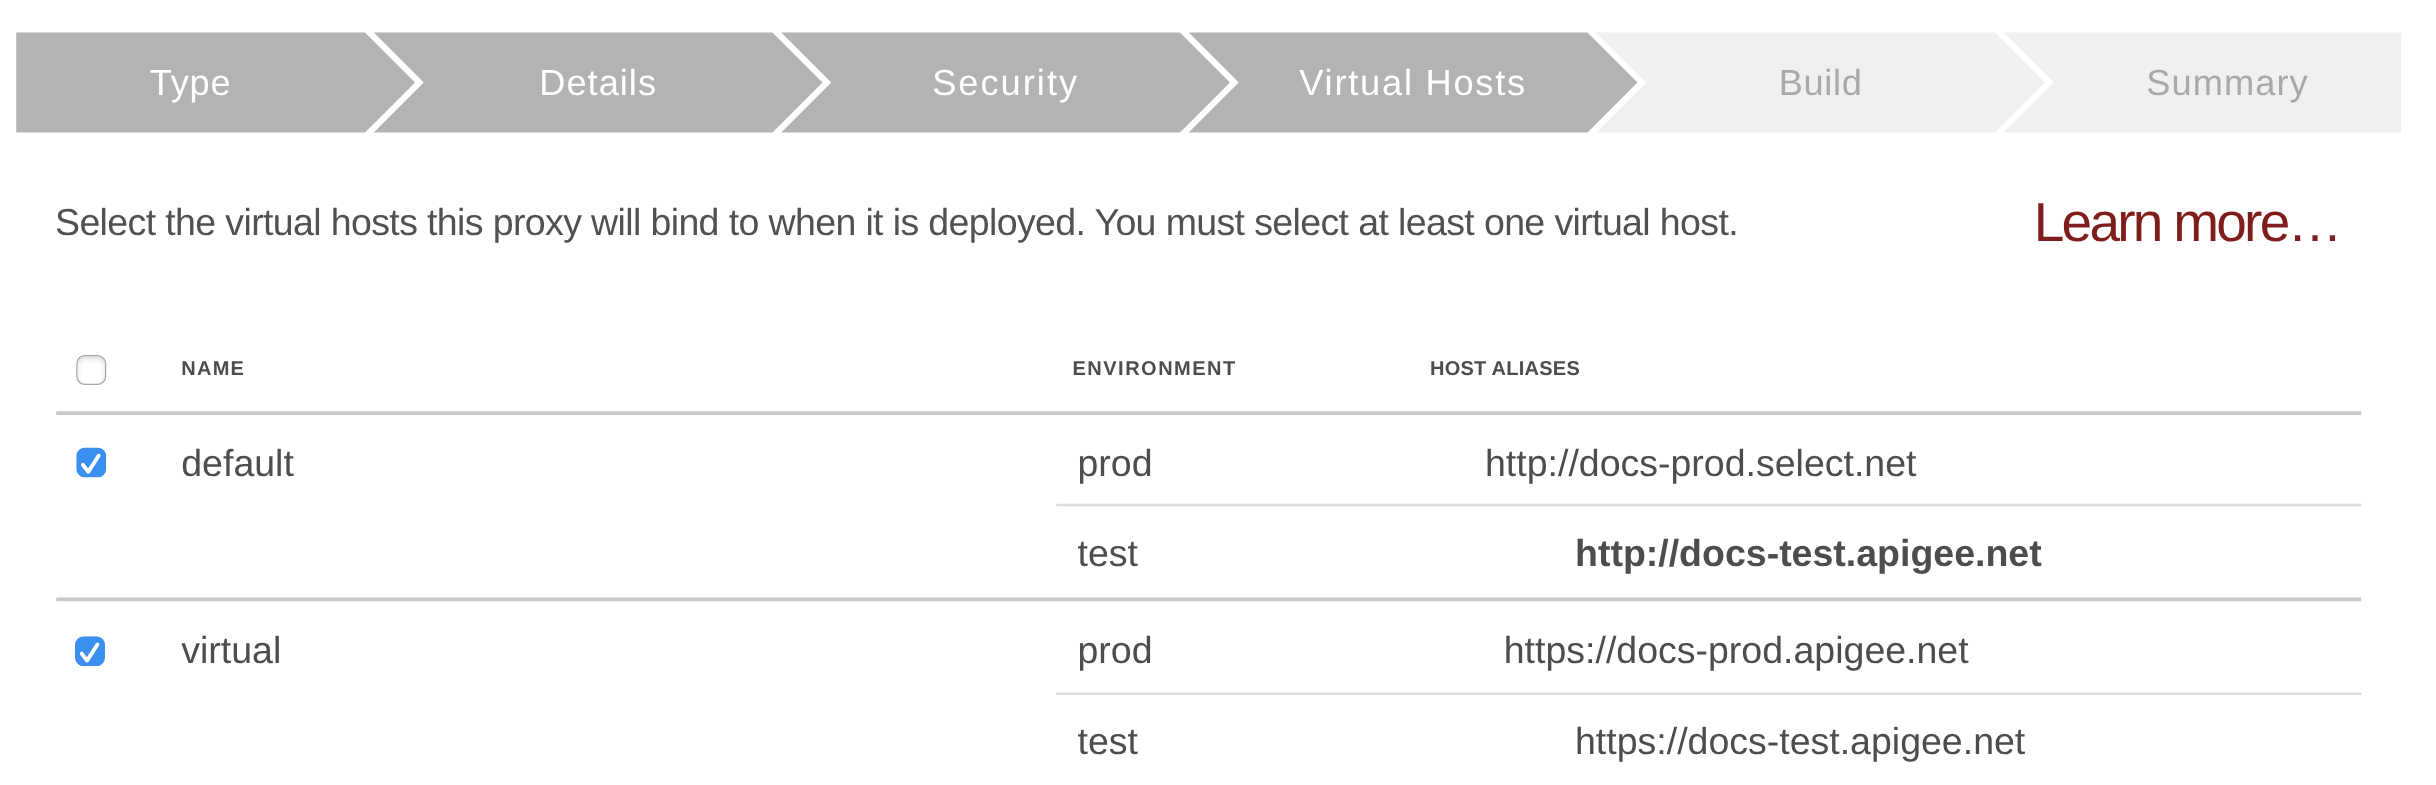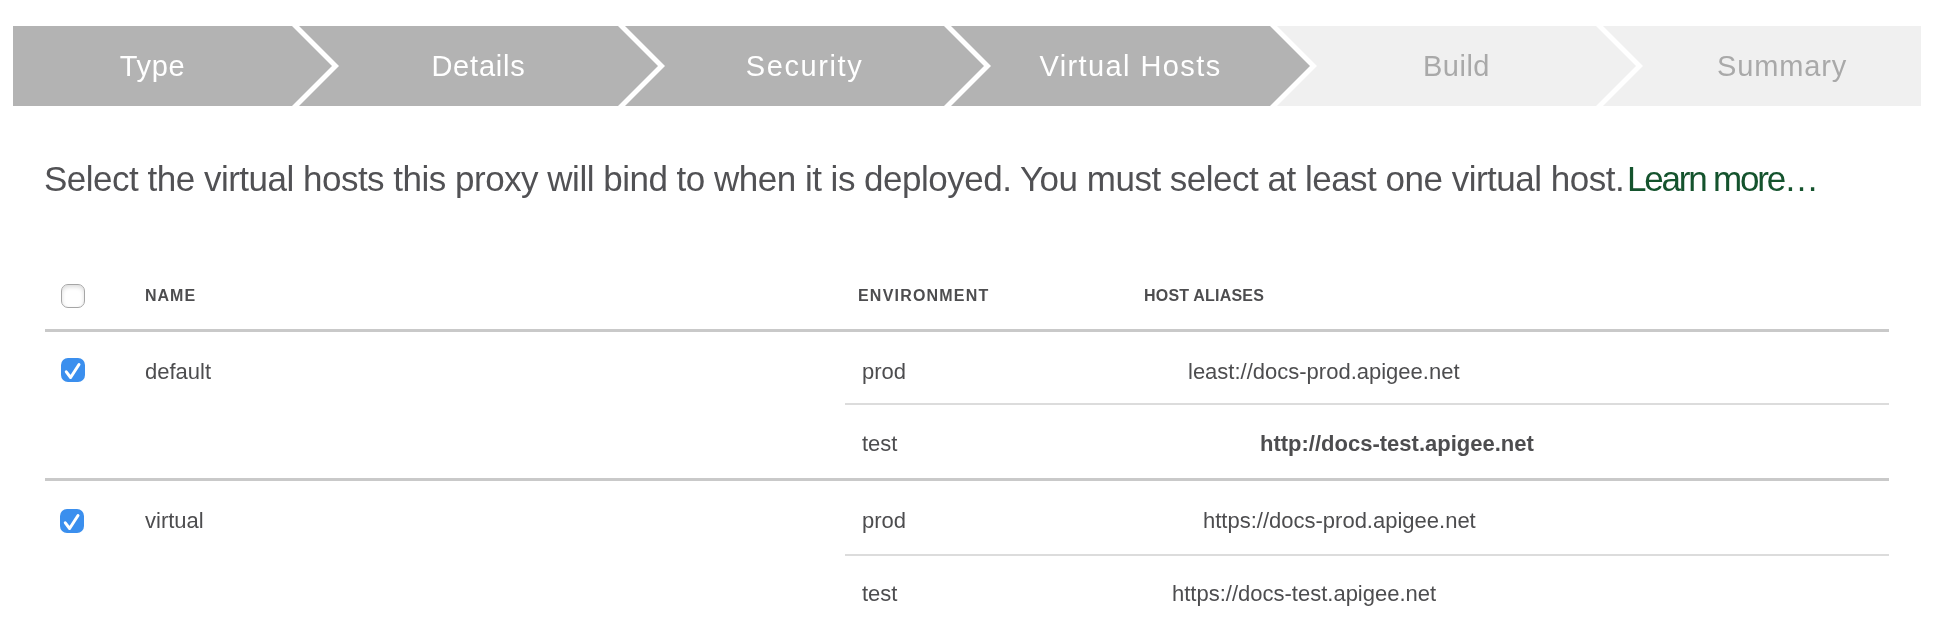--- a/index.html
+++ b/index.html
@@ -1,18 +1,18 @@
 <!DOCTYPE html>
 <html><head>
 <meta charset="utf-8">
 <style>
   html,body{margin:0;padding:0;}
   body{width:1949px;height:628px;background:#ffffff;font-family:"Liberation Sans",sans-serif;position:relative;overflow:hidden;}
   .abs{position:absolute;white-space:nowrap;}
-  .cell{font-size:22px;color:#4d4d4f;line-height:30px;}
+  .cell{font-size:30px;color:#4d4d4f;line-height:30px;}
   .hdr{font-size:16px;font-weight:bold;color:#4d4d4f;letter-spacing:0.8px;line-height:24px;}
   .rule{position:absolute;background:#c9c9c9;}
   .irule{position:absolute;background:#dcdcdc;}
   .cb{position:absolute;width:24px;height:24px;border-radius:7px;box-sizing:border-box;}
   .cb-off{border:1.5px solid #a6a6a6;background:#fff;box-shadow:inset 0 2px 4px rgba(0,0,0,0.14);}
 </style>
 </head>
 <body>
 
 <svg class="abs" style="left:0;top:0;" width="1949" height="132" viewBox="0 0 1949 132">
@@ -27,46 +27,46 @@
   <g font-family="Liberation Sans, sans-serif" font-size="29px" text-anchor="middle">
     <text x="152.5" y="76" letter-spacing="0.6" fill="#ffffff">Type</text>
     <text x="478.5" y="76" letter-spacing="0.8" fill="#ffffff">Details</text>
     <text x="804.5" y="76" letter-spacing="1.6" fill="#ffffff">Security</text>
     <text x="1130.5" y="76" letter-spacing="1.4" fill="#ffffff">Virtual Hosts</text>
     <text x="1456.5" y="76" letter-spacing="0.5" fill="#a9a9a9">Build</text>
     <text x="1782" y="76" letter-spacing="0.85" fill="#a9a9a9">Summary</text>
   </g>
 </svg>
 
-<div class="abs" id="intro" style="left:44px;top:159px;font-size:35px;line-height:40px;letter-spacing:-0.5px;color:#515154;">Select the virtual hosts this proxy will bind to when it is deployed. You must select at least one virtual host.</div>
-<div class="abs" id="learn" style="left:1627px;top:159px;font-size:35px;line-height:40px;letter-spacing:-2.2px;color:#14532d;">Learn more…</div>
+<div class="abs" id="intro" style="left:44px;top:159px;font-size:30px;line-height:40px;letter-spacing:-0.5px;color:#515154;">Select the virtual hosts this proxy will bind to when it is deployed. You must select at least one virtual host.</div>
+<div class="abs" id="learn" style="left:1627px;top:159px;font-size:44px;line-height:40px;letter-spacing:-2.2px;color:#7f1d1d;">Learn more…</div>
 
 <div class="cb cb-off" style="left:61px;top:284px;"></div>
 <div class="abs hdr" id="h-name" style="left:145px;top:284px;letter-spacing:1.0px;">NAME</div>
 <div class="abs hdr" id="h-env" style="left:858px;top:284px;letter-spacing:1.2px;">ENVIRONMENT</div>
 <div class="abs hdr" id="h-host" style="left:1144px;top:284px;letter-spacing:0.2px;text-align:right;">HOST ALIASES</div>
 
 <div class="rule" style="left:45px;top:329px;width:1844px;height:3px;"></div>
 <div class="irule" style="left:845px;top:403px;width:1044px;height:2px;"></div>
 <div class="rule" style="left:45px;top:478px;width:1844px;height:3px;"></div>
 <div class="irule" style="left:845px;top:554px;width:1044px;height:2px;"></div>
 
 <svg class="abs" style="left:61px;top:358px;" width="24" height="24" viewBox="0 0 24 24">
     <rect x="0" y="0" width="24" height="24" rx="7" fill="#3b8fee"></rect>
     <polyline points="5.3,13.8 9.6,19.5 18,6.5" fill="none" stroke="#ffffff" stroke-width="3" stroke-linecap="round" stroke-linejoin="round"></polyline>
   </svg>
 <div class="abs cell" id="t-default" style="left:145px;top:357px;">default</div>
 <div class="abs cell" style="left:862px;top:357px;">prod</div>
-<div class="abs cell" id="t-http1" style="left:1188px;top:357px;">least://docs-prod.apigee.net</div>
+<div class="abs cell" id="t-http1" style="left:1188px;top:357px;">http://docs-prod.select.net</div>
 
 <div class="abs cell" style="left:862px;top:429px;">test</div>
 <div class="abs cell" style="left:1260px;top:429px;font-weight:bold;">http://docs-test.apigee.net</div>
 
 <svg class="abs" style="left:60px;top:509px;" width="24" height="24" viewBox="0 0 24 24">
     <rect x="0" y="0" width="24" height="24" rx="7" fill="#3b8fee"></rect>
     <polyline points="5.3,13.8 9.6,19.5 18,6.5" fill="none" stroke="#ffffff" stroke-width="3" stroke-linecap="round" stroke-linejoin="round"></polyline>
   </svg>
 <div class="abs cell" style="left:145px;top:506px;">virtual</div>
 <div class="abs cell" style="left:862px;top:506px;">prod</div>
 <div class="abs cell" style="left:1203px;top:506px;">https://docs-prod.apigee.net</div>
 
 <div class="abs cell" style="left:862px;top:579px;">test</div>
-<div class="abs cell" style="left:1172px;top:579px;">https://docs-test.apigee.net</div>
+<div class="abs cell" style="left:1260px;top:579px;">https://docs-test.apigee.net</div>
 
 </body></html>

